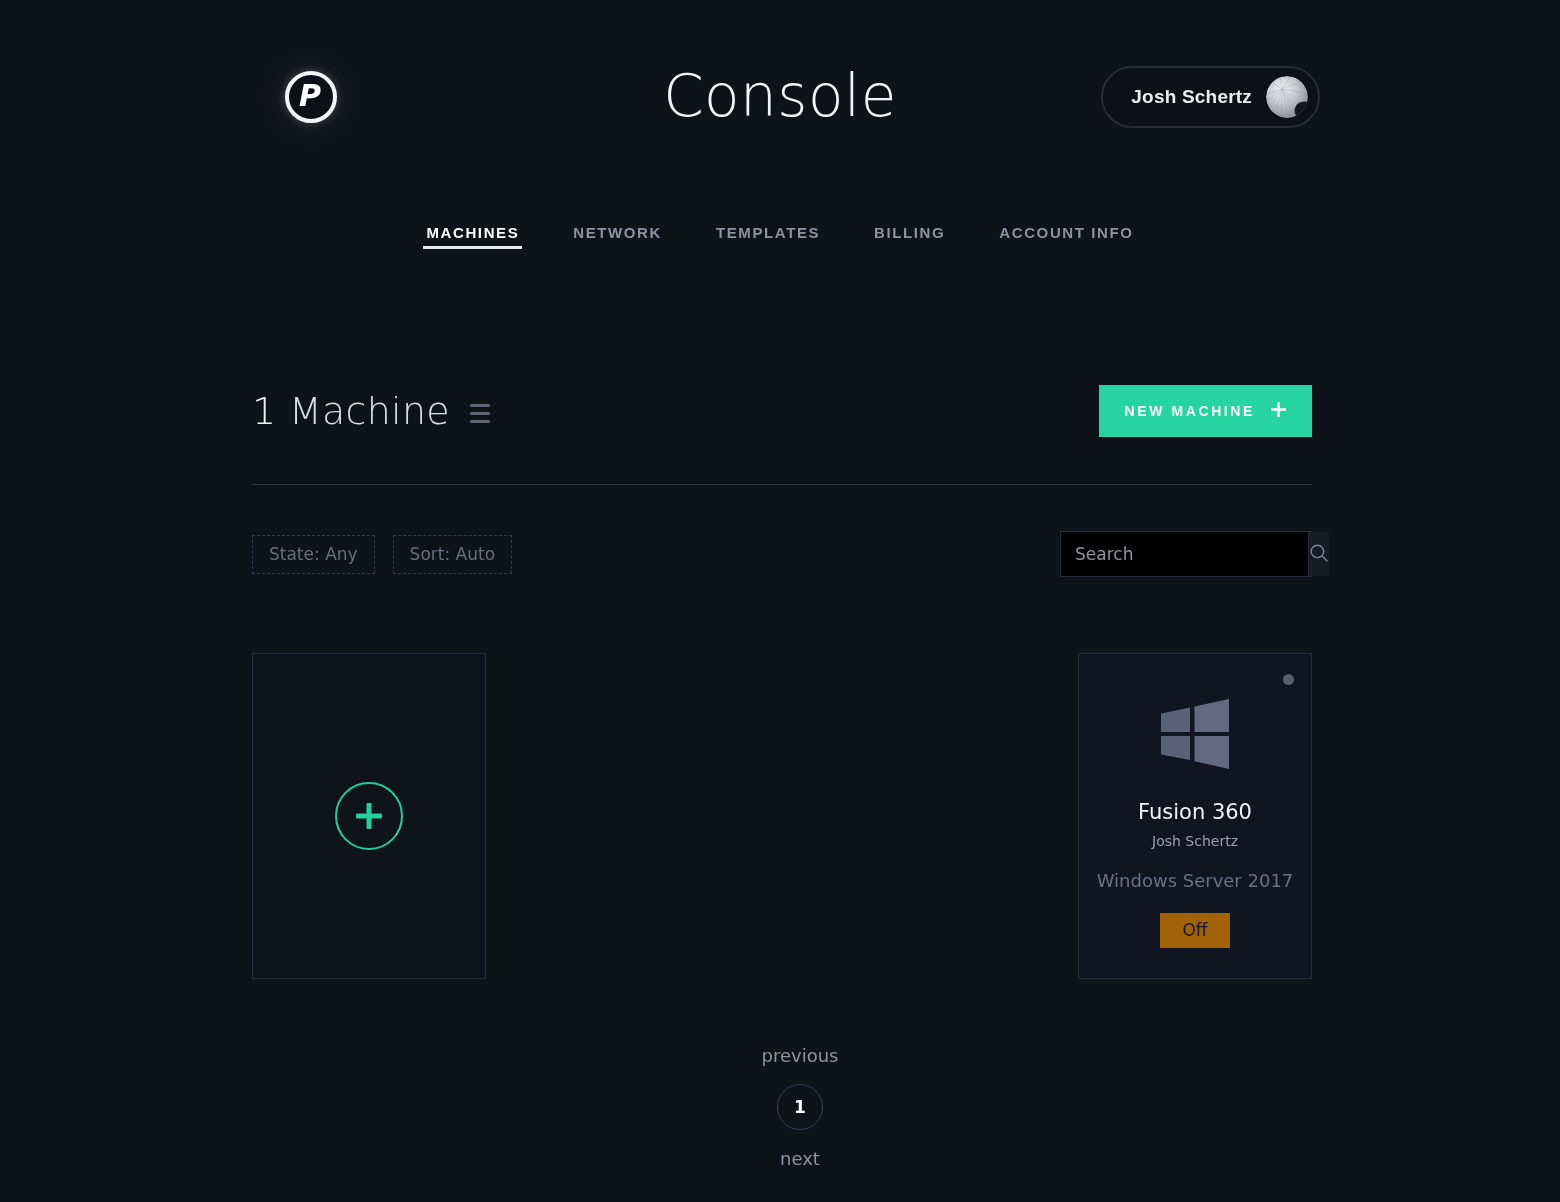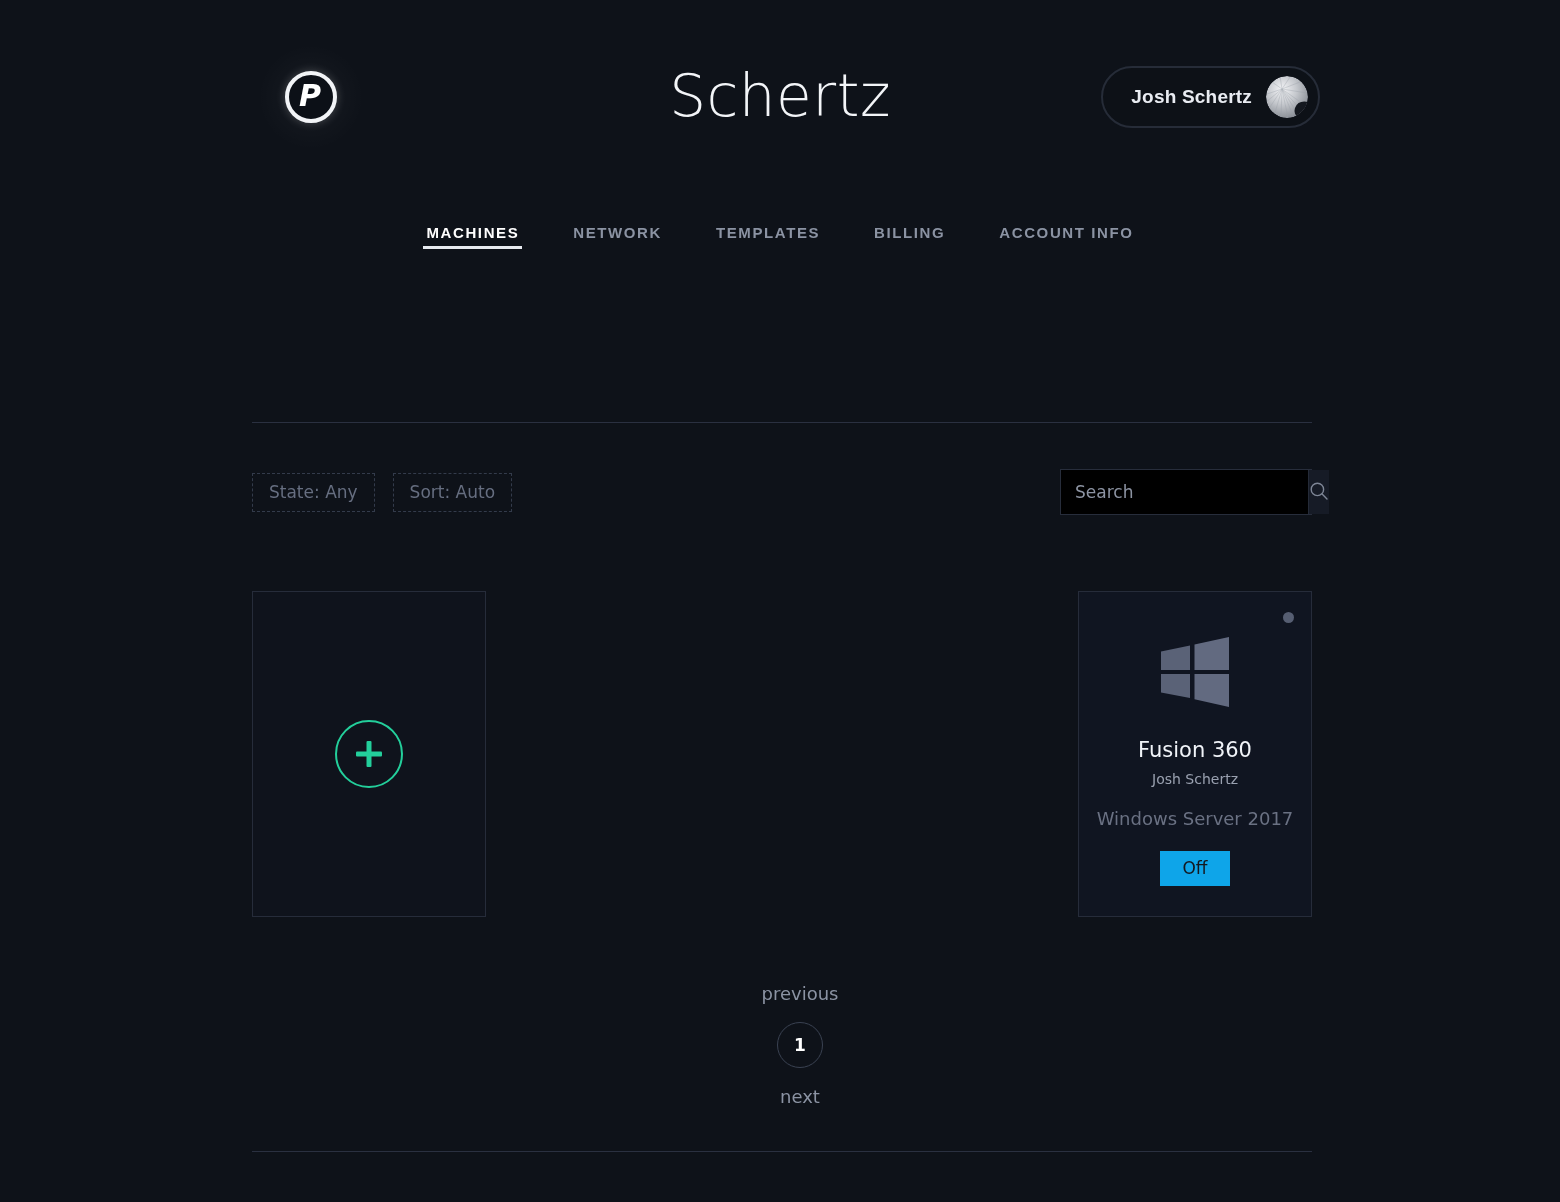--- a/index.html
+++ b/index.html
@@ -310,21 +310,21 @@
     font-family: "DejaVu Sans", sans-serif;
   }
   .card-os {
     margin-top: 21px;
     color: #6a7183;
     font-size: 18px;
     font-family: "DejaVu Sans", sans-serif;
   }
   .state-badge {
     margin-top: 22px;
-    background: #0ea5e9;
+    background: #a16207;
     color: #14181f;
     font-size: 17px;
     padding: 9px 22px;
     line-height: 1;
     border: none;
     cursor: pointer;
     font-family: "DejaVu Sans", sans-serif;
   }
 
   
@@ -369,21 +369,21 @@
 
   <div class="header">
 
     <div class="logo-wrap">
       <div class="logo-glow"></div>
       <div class="logo-circle">
         <span class="logo-letter">P</span>
       </div>
     </div>
 
-    <div class="app-title">Schertz</div>
+    <div class="app-title">Console</div>
 
     <div class="user-pill">
       <span class="user-name">Josh Schertz</span>
       <span class="avatar">
         <svg width="42" height="42" viewBox="0 0 42 42" aria-hidden="true">
           <defs>
             <radialGradient id="av" cx="38%" cy="32%" r="78%">
               <stop offset="0%" stop-color="#f4f5f7"></stop>
               <stop offset="45%" stop-color="#c5c8cd"></stop>
               <stop offset="100%" stop-color="#7c8189"></stop>
@@ -421,20 +421,43 @@
   <div class="tabs">
     <div class="tab active">MACHINES</div>
     <div class="tab">NETWORK</div>
     <div class="tab">TEMPLATES</div>
     <div class="tab">BILLING</div>
     <div class="tab">ACCOUNT INFO</div>
   </div>
 
   <div class="content">
 
+    <div class="list-head">
+      <div class="count-block">
+        <div class="count-text">
+          <span class="num">1</span>
+          <span>Machine</span>
+        </div>
+        <div class="list-icon">
+          <span></span>
+          <span></span>
+          <span></span>
+        </div>
+      </div>
+
+      <button class="btn-new">
+        <span>NEW MACHINE</span>
+        <span class="plus">
+          <svg width="15" height="15" viewBox="0 0 15 15" aria-hidden="true">
+            <rect x="6.2" y="0" width="2.6" height="15" fill="#ffffff"></rect>
+            <rect x="0" y="6.2" width="15" height="2.6" fill="#ffffff"></rect>
+          </svg>
+        </span>
+      </button>
+    </div>
 
     <div class="divider"></div>
 
     <div class="filter-bar">
       <div class="chips">
         <div class="chip">State: Any</div>
         <div class="chip">Sort: Auto</div>
       </div>
 
       <div class="search-box">

